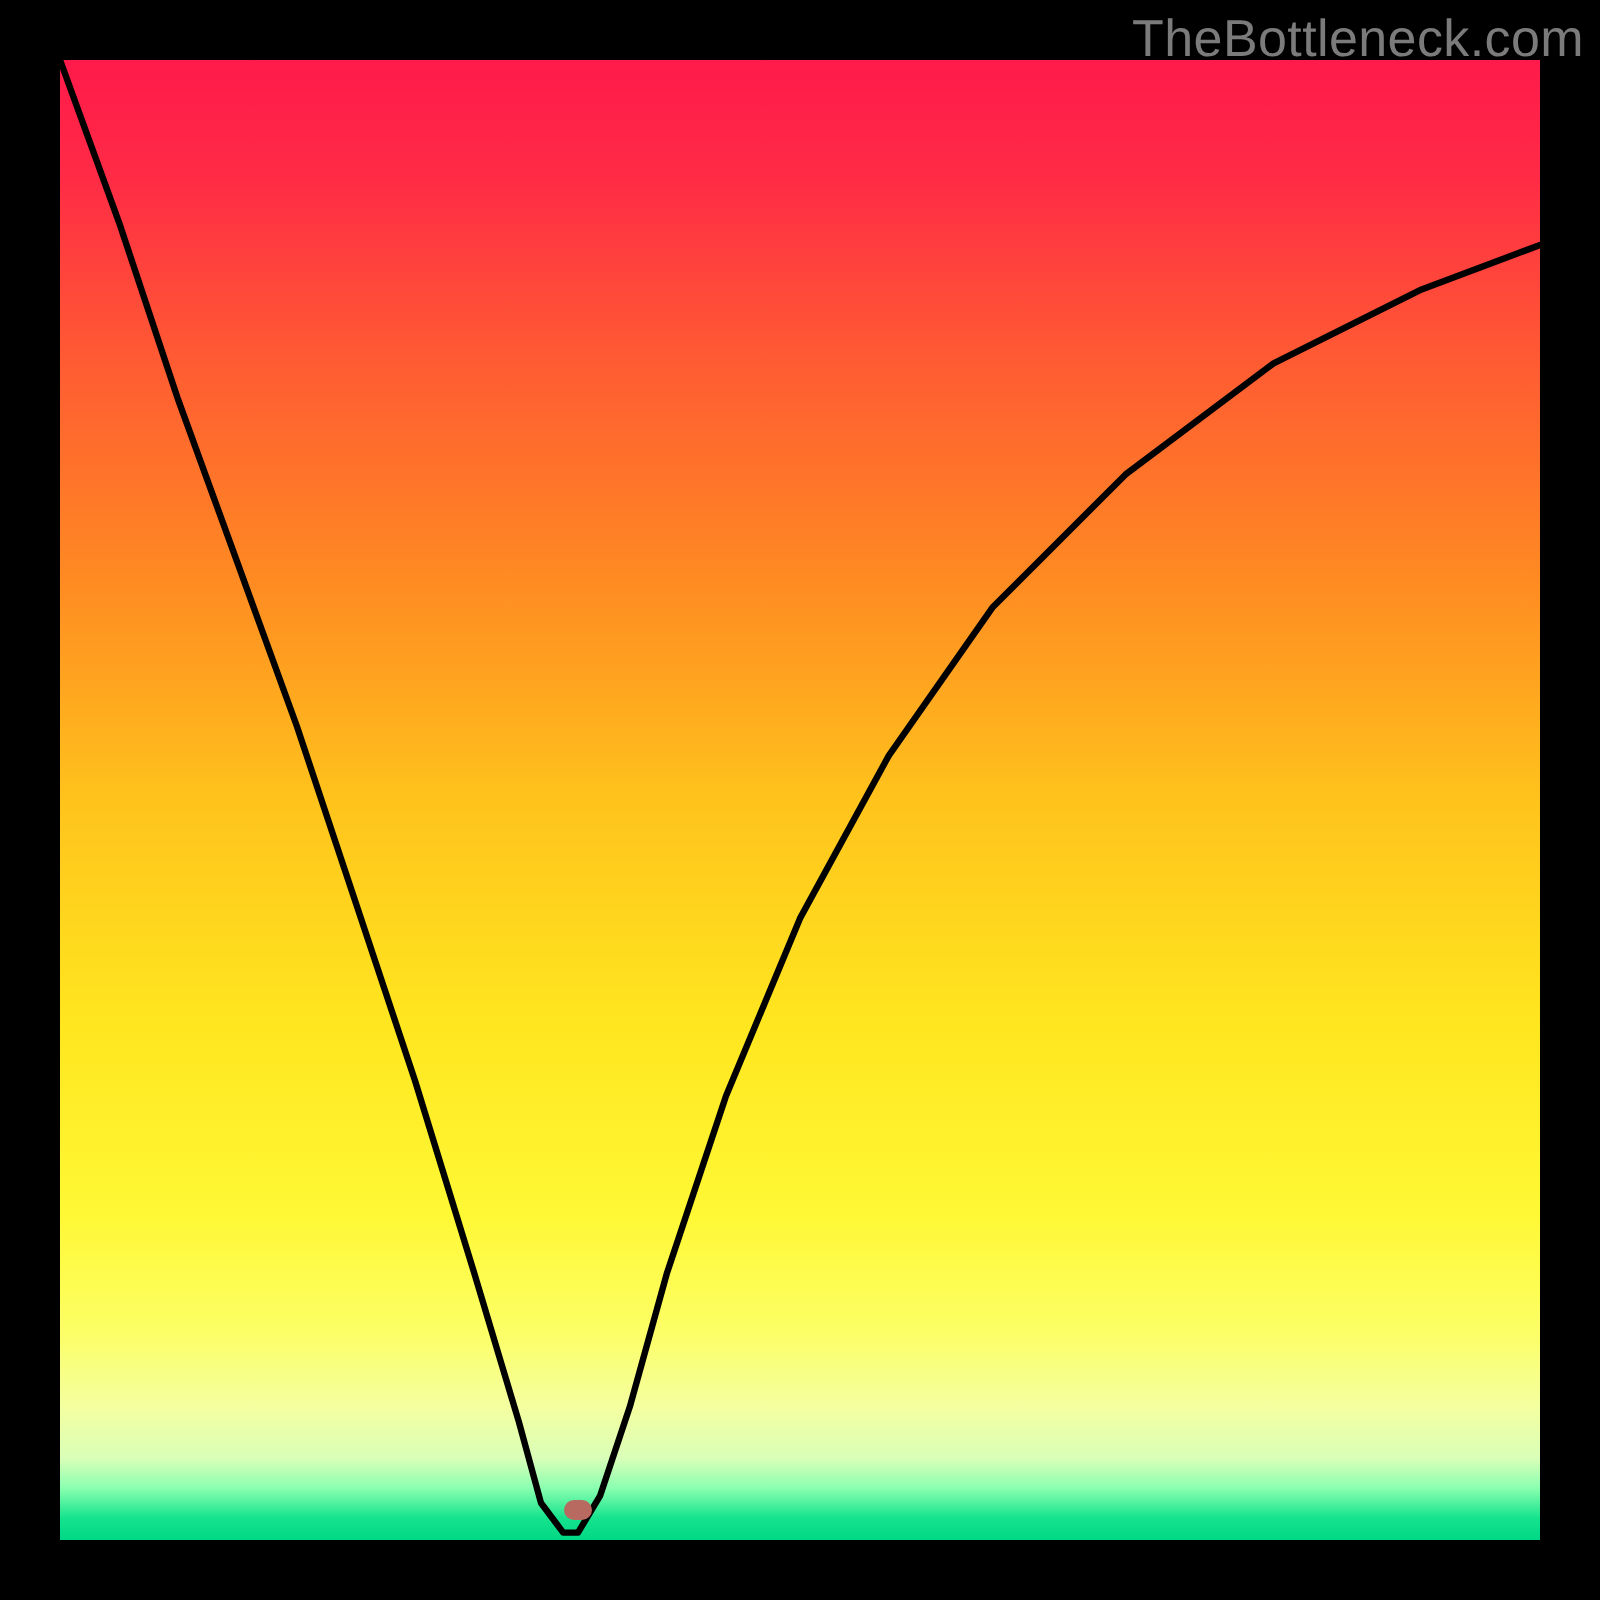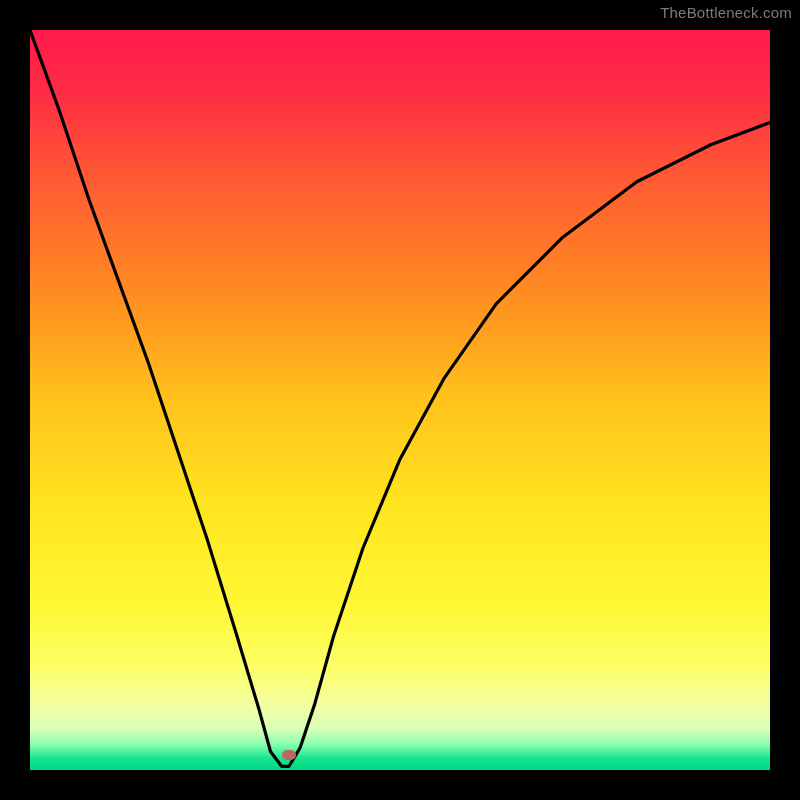--- a/index.html
+++ b/index.html
@@ -43,21 +43,21 @@
     height: 10px;
     background: #b86a60;
     border-radius: 5px;
     transform: translate(-50%, -50%);
   }
   .watermark {
     position: absolute;
     top: 4px;
     right: 8px;
     color: #7b7b7b;
-    font-size: 15px;
+    font-size: 26px;
     font-weight: 500;
     letter-spacing: 0.2px;
     user-select: none;
   }
 </style>
 </head>
 <body>
 
 <div class="frame">
 

